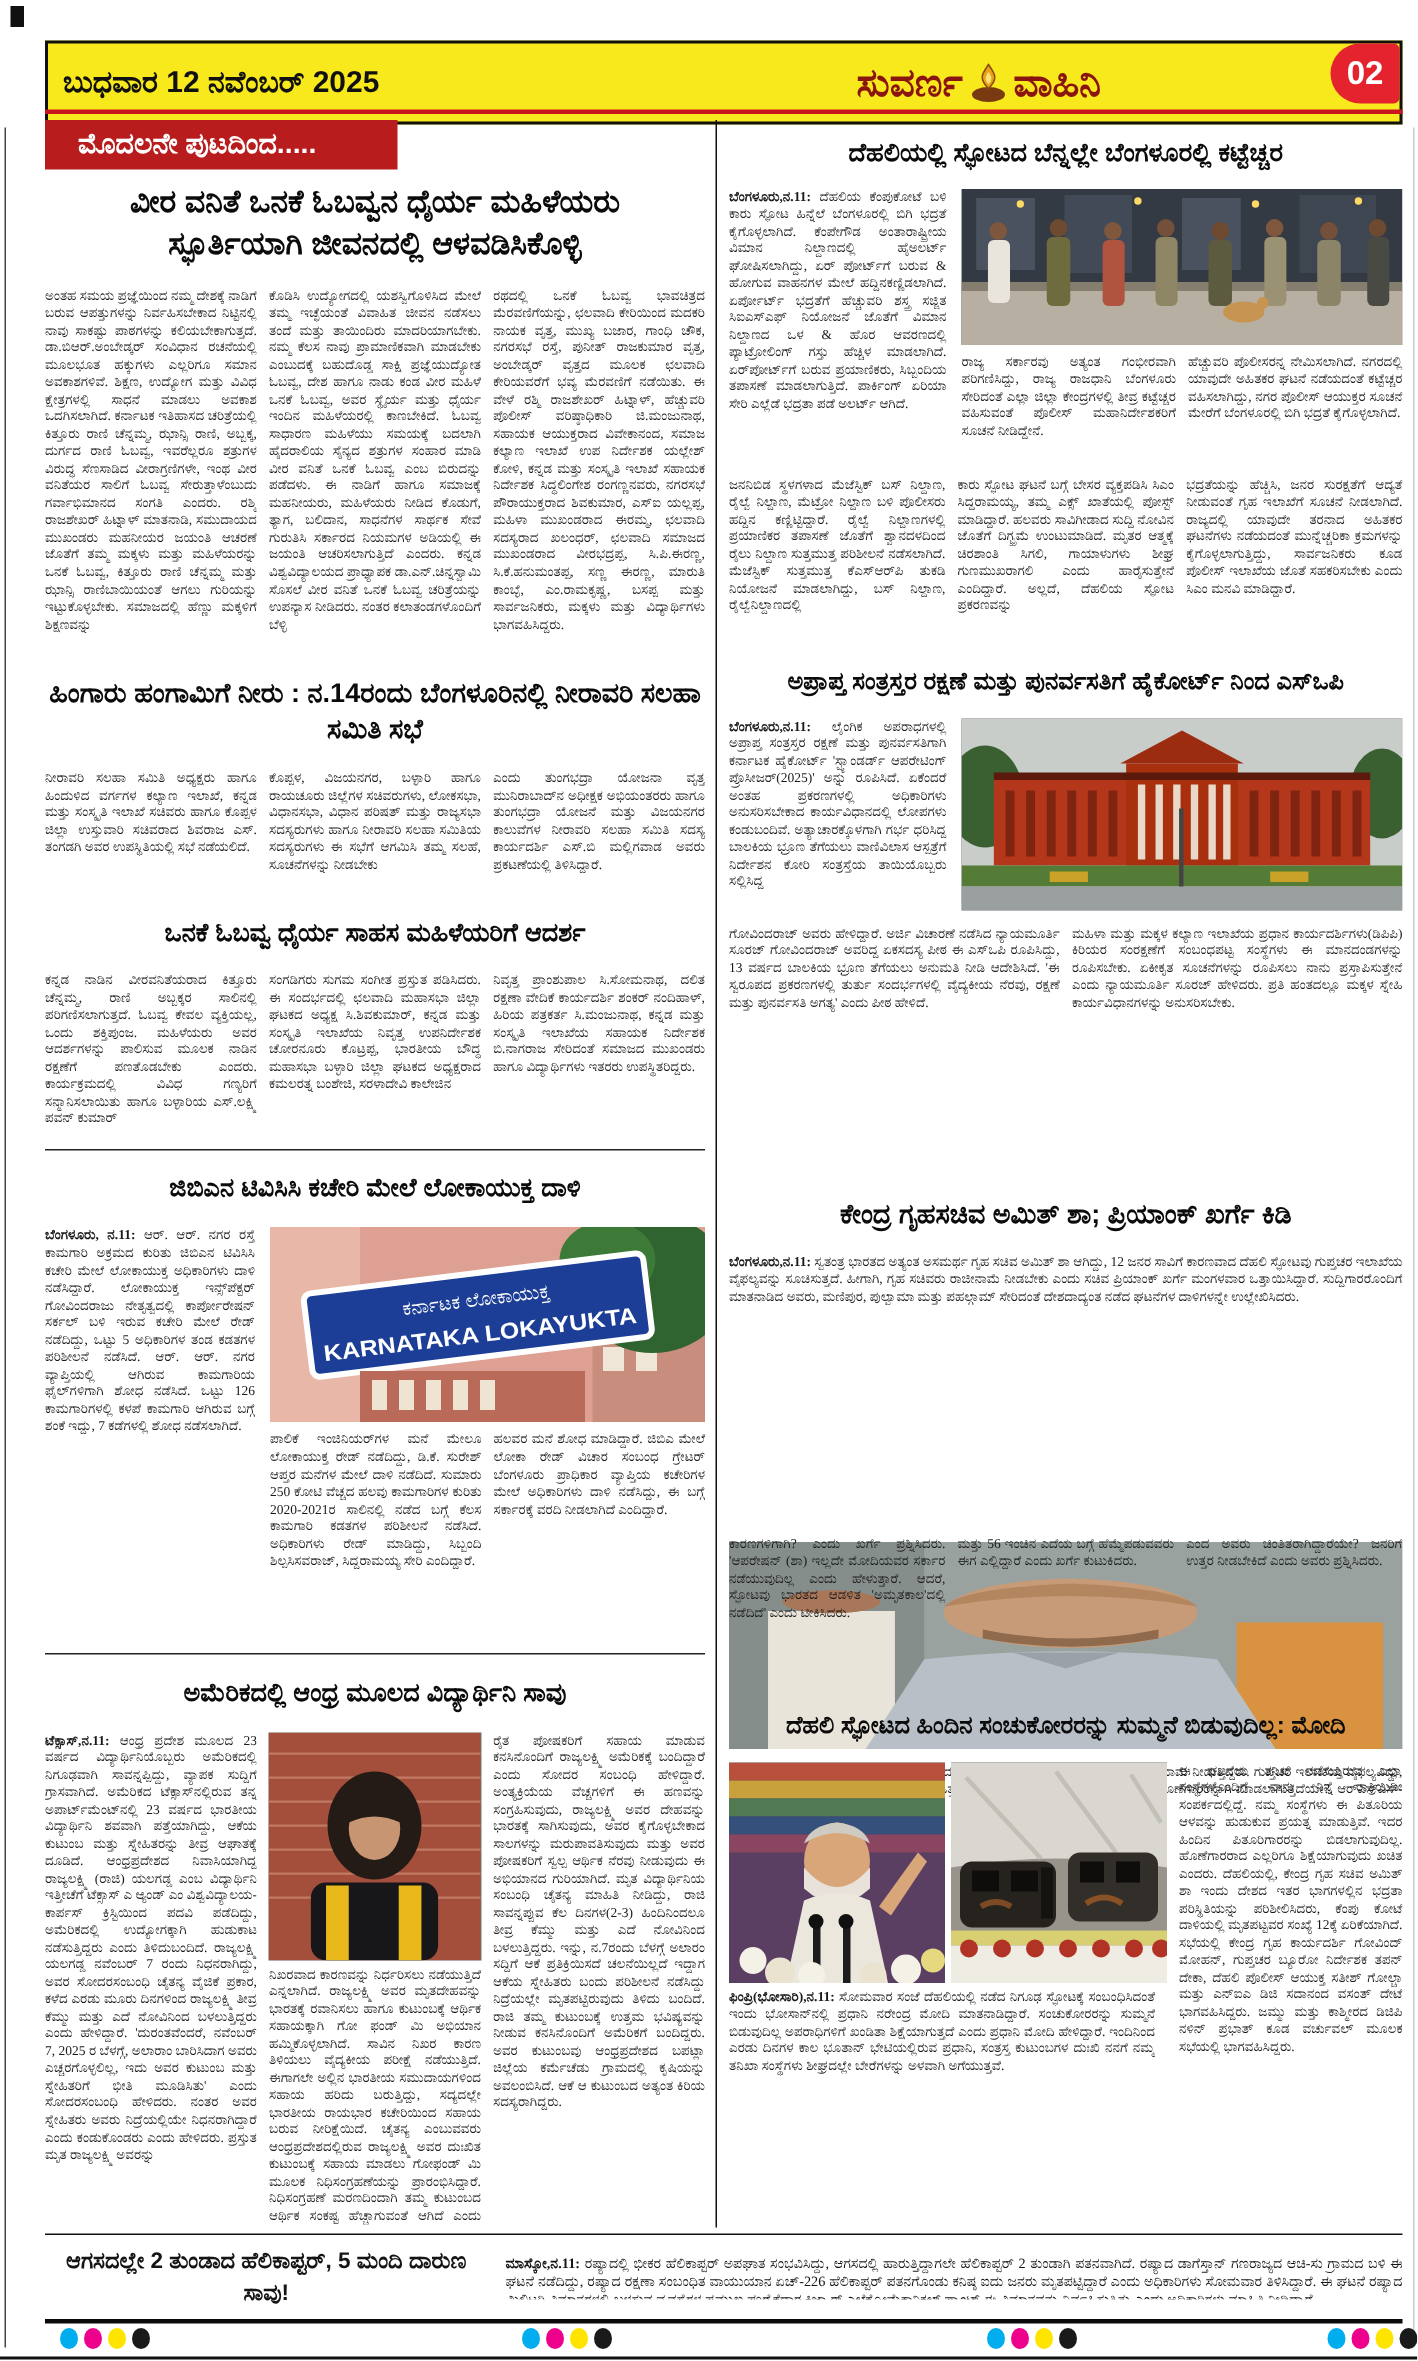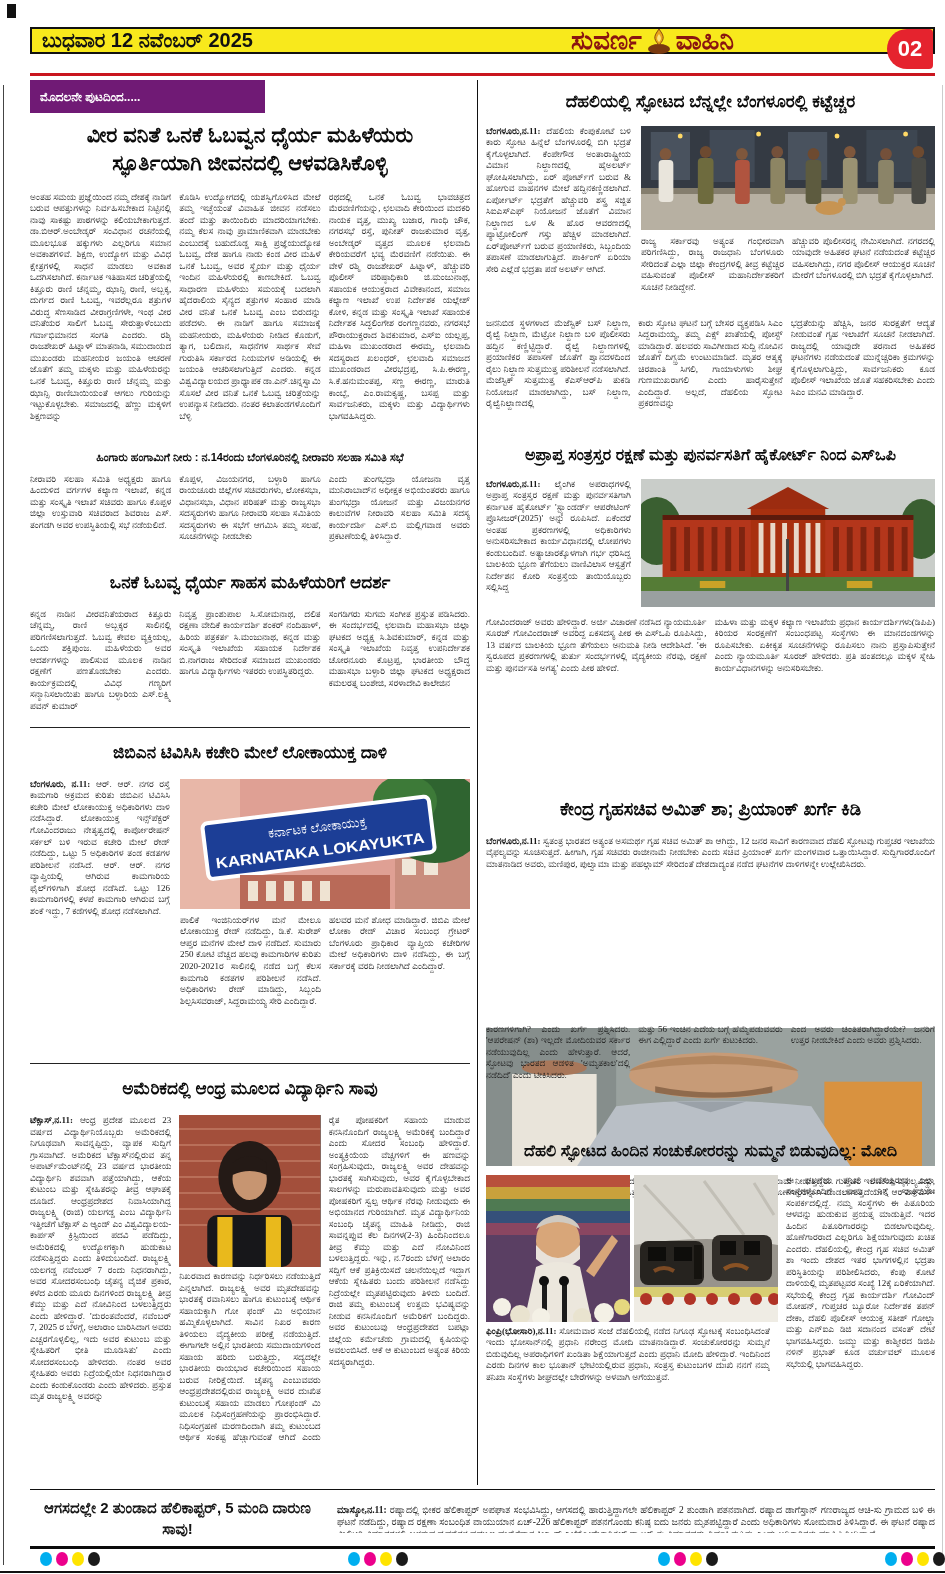--- a/index.html
+++ b/index.html
@@ -1,43 +1,43 @@
 <!DOCTYPE html>
 <html><head>
 <meta charset="utf-8">
 <style>
   html,body{margin:0;padding:0;background:#ffffff;}
   .page{position:relative;width:945px;height:1574px;background:#fff;overflow:hidden;
         font-family:"Liberation Serif",serif;color:#151515;}
   
-  .masthead{position:absolute;left:30px;top:27px;width:905px;height:27px;background:#F8E91C;
+  .masthead{position:absolute;left:30px;top:27px;width:905px;height:56px;background:#F8E91C;
             border:2px solid #111;box-sizing:border-box;display:flex;align-items:center;}
   .issue-date{font-family:"Liberation Sans",sans-serif;font-weight:bold;font-size:20px;
               color:#111;padding-left:10px;flex:0 0 330px;}
   .brand{flex:1;display:flex;align-items:center;justify-content:center;gap:4px;
          font-family:"Liberation Sans",sans-serif;font-weight:bold;font-size:26px;color:#8A1410;}
   .brand .flame{display:inline-block;line-height:0;}
   .pagenum{position:absolute;right:0;top:0;height:40px;width:46px;background:#E5232E;
            border-radius:20px 4px 4px 20px;color:#fff;font-family:"Liberation Sans",sans-serif;
            font-weight:bold;font-size:22px;display:flex;align-items:center;justify-content:center;}
   .redline{position:absolute;left:30px;top:73px;width:905px;height:3px;background:#C9151E;}
   .corner-mark{position:absolute;left:7px;top:4px;width:9px;height:14px;background:#111;}
   .edge-l{position:absolute;left:3px;top:85px;width:1px;height:1480px;background:#444;}
   .edge-r{position:absolute;right:2px;top:85px;width:1px;height:1480px;background:#ccc;}
   
   .leftcol{position:absolute;left:30px;top:80px;width:440px;height:1404px;overflow:hidden;}
   .vdiv{position:absolute;left:477px;top:80px;width:1px;height:1405px;background:#111;}
   .rightcol{position:absolute;left:486px;top:80px;width:449px;height:1404px;overflow:hidden;}
   
-  .cont-box{width:235px;height:33px;background:#701a75;color:#fff;display:flex;align-items:center;
-            padding-left:10px;box-sizing:border-box;font-family:"Liberation Sans",sans-serif;
-            font-weight:bold;font-size:12px;}
+  .cont-box{width:235px;height:33px;background:#b91c1c;color:#fff;display:flex;align-items:center;
+            padding-left:22px;box-sizing:border-box;font-family:"Liberation Sans",sans-serif;
+            font-weight:bold;font-size:19px;}
   .headline{font-family:"Liberation Sans",sans-serif;font-weight:bold;text-align:center;
             color:#0b0b0b;line-height:1.35;}
-  .h21{font-size:21px;} .h20{font-size:17px;} .h18{font-size:18px;} .h16{font-size:16px;} .h15{font-size:11px;text-align:center;}
+  .h21{font-size:21px;} .h20{font-size:17px;} .h18{font-size:18px;} .h16{font-size:16px;} .h15{font-size:18px;text-align:center;}
   .bt{font-size:9px;line-height:1.28;text-align:justify;overflow:hidden;word-break:break-word;
       margin:0;color:#1a1a1a;}
   .dl{font-weight:bold;}
   .flex3{display:flex;gap:8px;}
   .flex3>div{flex:1;}
   .flex2{display:flex;gap:8px;}
   .flex2>div{flex:1;}
   .sep{border:none;border-top:1px solid #222;margin:6px 0;}
   .fig{overflow:hidden;background:#777;}
   .fig svg{display:block;width:100%;height:100%;}
@@ -101,22 +101,22 @@
         <div class="bt">ನೀರಾವರಿ ಸಲಹಾ ಸಮಿತಿ ಅಧ್ಯಕ್ಷರು ಹಾಗೂ ಹಿಂದುಳಿದ ವರ್ಗಗಳ ಕಲ್ಯಾಣ ಇಲಾಖೆ, ಕನ್ನಡ ಮತ್ತು ಸಂಸ್ಕೃತಿ ಇಲಾಖೆ ಸಚಿವರು ಹಾಗೂ ಕೊಪ್ಪಳ ಜಿಲ್ಲಾ ಉಸ್ತುವಾರಿ ಸಚಿವರಾದ ಶಿವರಾಜ ಎಸ್. ತಂಗಡಗಿ ಅವರ ಉಪಸ್ಥಿತಿಯಲ್ಲಿ ಸಭೆ ನಡೆಯಲಿದೆ.</div>
         <div class="bt">ಕೊಪ್ಪಳ, ವಿಜಯನಗರ, ಬಳ್ಳಾರಿ ಹಾಗೂ ರಾಯಚೂರು ಜಿಲ್ಲೆಗಳ ಸಚಿವರುಗಳು, ಲೋಕಸಭಾ, ವಿಧಾನಸಭಾ, ವಿಧಾನ ಪರಿಷತ್ ಮತ್ತು ರಾಜ್ಯಸಭಾ ಸದಸ್ಯರುಗಳು ಹಾಗೂ ನೀರಾವರಿ ಸಲಹಾ ಸಮಿತಿಯ ಸದಸ್ಯರುಗಳು ಈ ಸಭೆಗೆ ಆಗಮಿಸಿ ತಮ್ಮ ಸಲಹೆ, ಸೂಚನೆಗಳನ್ನು ನೀಡಬೇಕು</div>
         <div class="bt">ಎಂದು ತುಂಗಭದ್ರಾ ಯೋಜನಾ ವೃತ್ತ ಮುನಿರಾಬಾದ್‌ನ ಅಧೀಕ್ಷಕ ಅಭಿಯಂತರರು ಹಾಗೂ ತುಂಗಭದ್ರಾ ಯೋಜನೆ ಮತ್ತು ವಿಜಯನಗರ ಕಾಲುವೆಗಳ ನೀರಾವರಿ ಸಲಹಾ ಸಮಿತಿ ಸದಸ್ಯ ಕಾರ್ಯದರ್ಶಿ ಎಸ್.ಬಿ ಮಲ್ಲಿಗವಾಡ ಅವರು ಪ್ರಕಟಣೆಯಲ್ಲಿ ತಿಳಿಸಿದ್ದಾರೆ.</div>
       </div>
     </article>
 
     <article>
       <h2 class="headline h20 mt8">ಒನಕೆ ಓಬವ್ವ ಧೈರ್ಯ ಸಾಹಸ ಮಹಿಳೆಯರಿಗೆ ಆದರ್ಶ</h2>
       <div class="flex3 mt6" style="height:112px;">
         <div class="bt">ಕನ್ನಡ ನಾಡಿನ ವೀರವನಿತೆಯರಾದ ಕಿತ್ತೂರು ಚೆನ್ನಮ್ಮ, ರಾಣಿ ಅಬ್ಬಕ್ಕರ ಸಾಲಿನಲ್ಲಿ ಪರಿಗಣಿಸಲಾಗುತ್ತದೆ. ಓಬವ್ವ ಕೇವಲ ವ್ಯಕ್ತಿಯಲ್ಲ, ಒಂದು ಶಕ್ತಿಪುಂಜ. ಮಹಿಳೆಯರು ಅವರ ಆದರ್ಶಗಳನ್ನು ಪಾಲಿಸುವ ಮೂಲಕ ನಾಡಿನ ರಕ್ಷಣೆಗೆ ಪಣತೊಡಬೇಕು ಎಂದರು. ಕಾರ್ಯಕ್ರಮದಲ್ಲಿ ವಿವಿಧ ಗಣ್ಯರಿಗೆ ಸನ್ಮಾನಿಸಲಾಯಿತು ಹಾಗೂ ಬಳ್ಳಾರಿಯ ಎಸ್.ಲಕ್ಷ್ಮಿ ಪವನ್ ಕುಮಾರ್</div>
+        <div class="bt">ಸಂಗಡಿಗರು ಸುಗಮ ಸಂಗೀತ ಪ್ರಸ್ತುತ ಪಡಿಸಿದರು. ಈ ಸಂದರ್ಭದಲ್ಲಿ ಛಲವಾದಿ ಮಹಾಸಭಾ ಜಿಲ್ಲಾ ಘಟಕದ ಅಧ್ಯಕ್ಷ ಸಿ.ಶಿವಕುಮಾರ್, ಕನ್ನಡ ಮತ್ತು ಸಂಸ್ಕೃತಿ ಇಲಾಖೆಯ ನಿವೃತ್ತ ಉಪನಿರ್ದೇಶಕ ಚೋರನೂರು ಕೊಟ್ರಪ್ಪ, ಭಾರತೀಯ ಬೌದ್ಧ ಮಹಾಸಭಾ ಬಳ್ಳಾರಿ ಜಿಲ್ಲಾ ಘಟಕದ ಅಧ್ಯಕ್ಷರಾದ ಕಮಲರತ್ನ ಬಂಶೇಜಿ, ಸರಳಾದೇವಿ ಕಾಲೇಜಿನ</div>
         <div class="bt">ನಿವೃತ್ತ ಪ್ರಾಂಶುಪಾಲ ಸಿ.ಸೋಮನಾಥ, ದಲಿತ ರಕ್ಷಣಾ ವೇದಿಕೆ ಕಾರ್ಯದರ್ಶಿ ಶಂಕರ್ ನಂದಿಹಾಳ್, ಹಿರಿಯ ಪತ್ರಕರ್ತ ಸಿ.ಮಂಜುನಾಥ, ಕನ್ನಡ ಮತ್ತು ಸಂಸ್ಕೃತಿ ಇಲಾಖೆಯ ಸಹಾಯಕ ನಿರ್ದೇಶಕ ಬಿ.ನಾಗರಾಜ ಸೇರಿದಂತೆ ಸಮಾಜದ ಮುಖಂಡರು ಹಾಗೂ ವಿದ್ಯಾರ್ಥಿಗಳು ಇತರರು ಉಪಸ್ಥಿತರಿದ್ದರು.</div>
-        <div class="bt">ಸಂಗಡಿಗರು ಸುಗಮ ಸಂಗೀತ ಪ್ರಸ್ತುತ ಪಡಿಸಿದರು. ಈ ಸಂದರ್ಭದಲ್ಲಿ ಛಲವಾದಿ ಮಹಾಸಭಾ ಜಿಲ್ಲಾ ಘಟಕದ ಅಧ್ಯಕ್ಷ ಸಿ.ಶಿವಕುಮಾರ್, ಕನ್ನಡ ಮತ್ತು ಸಂಸ್ಕೃತಿ ಇಲಾಖೆಯ ನಿವೃತ್ತ ಉಪನಿರ್ದೇಶಕ ಚೋರನೂರು ಕೊಟ್ರಪ್ಪ, ಭಾರತೀಯ ಬೌದ್ಧ ಮಹಾಸಭಾ ಬಳ್ಳಾರಿ ಜಿಲ್ಲಾ ಘಟಕದ ಅಧ್ಯಕ್ಷರಾದ ಕಮಲರತ್ನ ಬಂಶೇಜಿ, ಸರಳಾದೇವಿ ಕಾಲೇಜಿನ</div>
       </div>
     </article>
 
     <hr class="sep">
 
     <article>
       <h2 class="headline h20">ಜಿಬಿಎನ ಟಿವಿಸಿಸಿ ಕಚೇರಿ ಮೇಲೆ ಲೋಕಾಯುಕ್ತ ದಾಳಿ</h2>
       <div class="flex2 mt6" style="gap:10px;height:278px;">
         <div style="flex:0 0 140px;">
           <p class="bt" style="height:278px;"><b class="dl">ಬೆಂಗಳೂರು, ನ.11:</b> <span>ಆರ್. ಆರ್. ನಗರ ರಸ್ತೆ ಕಾಮಗಾರಿ ಅಕ್ರಮದ ಕುರಿತು ಜಿಬಿಎನ ಟಿವಿಸಿಸಿ ಕಚೇರಿ ಮೇಲೆ ಲೋಕಾಯುಕ್ತ ಅಧಿಕಾರಿಗಳು ದಾಳಿ ನಡೆಸಿದ್ದಾರೆ. ಲೋಕಾಯುಕ್ತ ಇನ್ಸ್‌ಪೆಕ್ಟರ್ ಗೋವಿಂದರಾಜು ನೇತೃತ್ವದಲ್ಲಿ ಕಾರ್ಪೋರೇಷನ್ ಸರ್ಕಲ್ ಬಳಿ ಇರುವ ಕಚೇರಿ ಮೇಲೆ ರೇಡ್ ನಡೆದಿದ್ದು, ಒಟ್ಟು 5 ಅಧಿಕಾರಿಗಳ ತಂಡ ಕಡತಗಳ ಪರಿಶೀಲನೆ ನಡೆಸಿದೆ. ಆರ್. ಆರ್. ನಗರ ವ್ಯಾಪ್ತಿಯಲ್ಲಿ ಆಗಿರುವ ಕಾಮಗಾರಿಯ ಫೈಲ್‌ಗಳಿಗಾಗಿ ಶೋಧ ನಡೆಸಿದೆ. ಒಟ್ಟು 126 ಕಾಮಗಾರಿಗಳಲ್ಲಿ ಕಳಪೆ ಕಾಮಗಾರಿ ಆಗಿರುವ ಬಗ್ಗೆ ಶಂಕೆ ಇದ್ದು, 7 ಕಡೆಗಳಲ್ಲಿ ಶೋಧ ನಡೆಸಲಾಗಿದೆ.</span></p>

